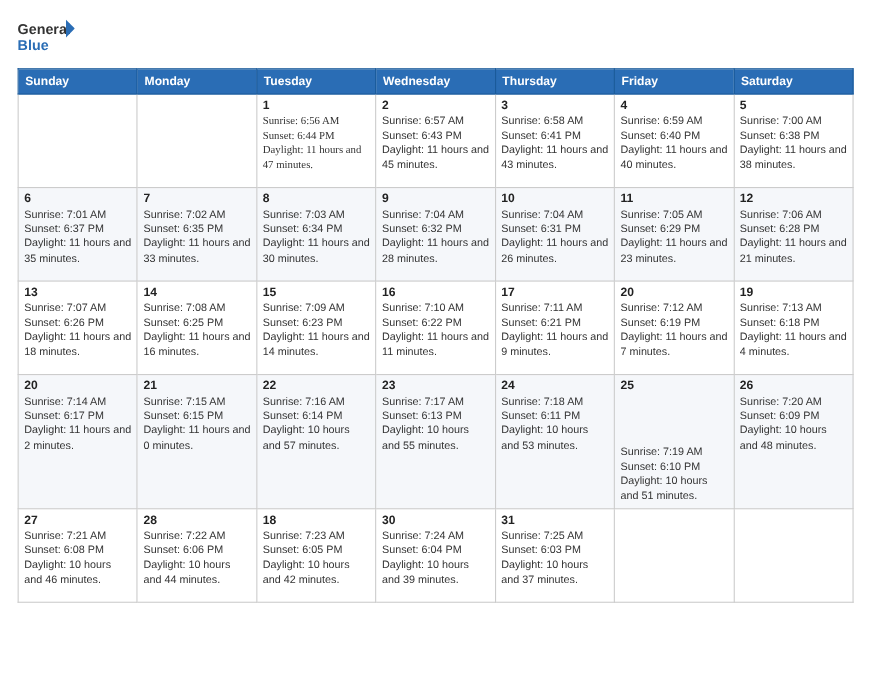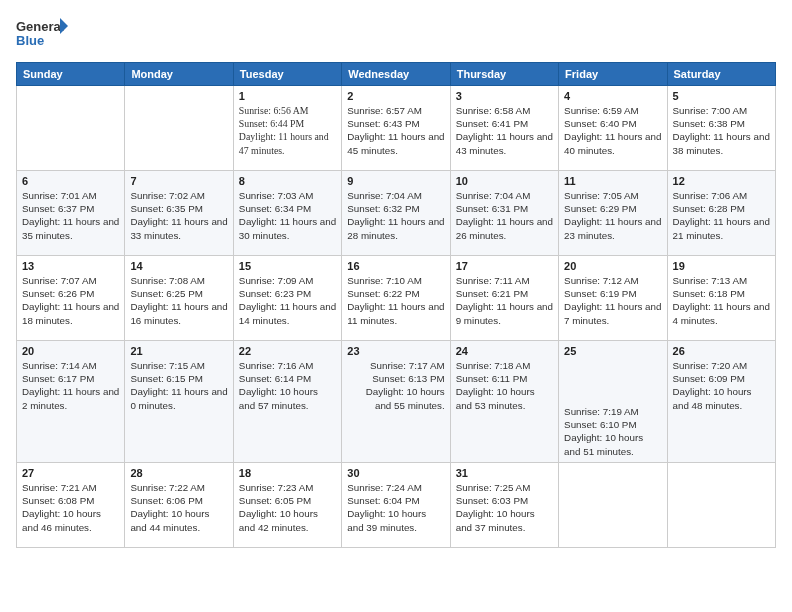--- a/index.html
+++ b/index.html
@@ -239,21 +239,21 @@
 Daylight: 11 hours and 0 minutes.</div>
         </td>
         <td>
           <div class="day-num">22</div>
           <div class="day-info" style="white-space: pre-line;">Sunrise: 7:16 AM
 Sunset: 6:14 PM
 Daylight: 10 hours and 57 minutes.</div>
         </td>
         <td>
           <div class="day-num">23</div>
-          <div class="day-info" style="white-space: pre-line; text-align: right;">Sunrise: 7:17 AM
+          <div class="day-info" style="white-space: pre-line;">Sunrise: 7:17 AM
 Sunset: 6:13 PM
 Daylight: 10 hours and 55 minutes.</div>
         </td>
         <td>
           <div class="day-num">24</div>
           <div class="day-info" style="white-space: pre-line;">Sunrise: 7:18 AM
 Sunset: 6:11 PM
 Daylight: 10 hours and 53 minutes.</div>
         </td>
         <td>

